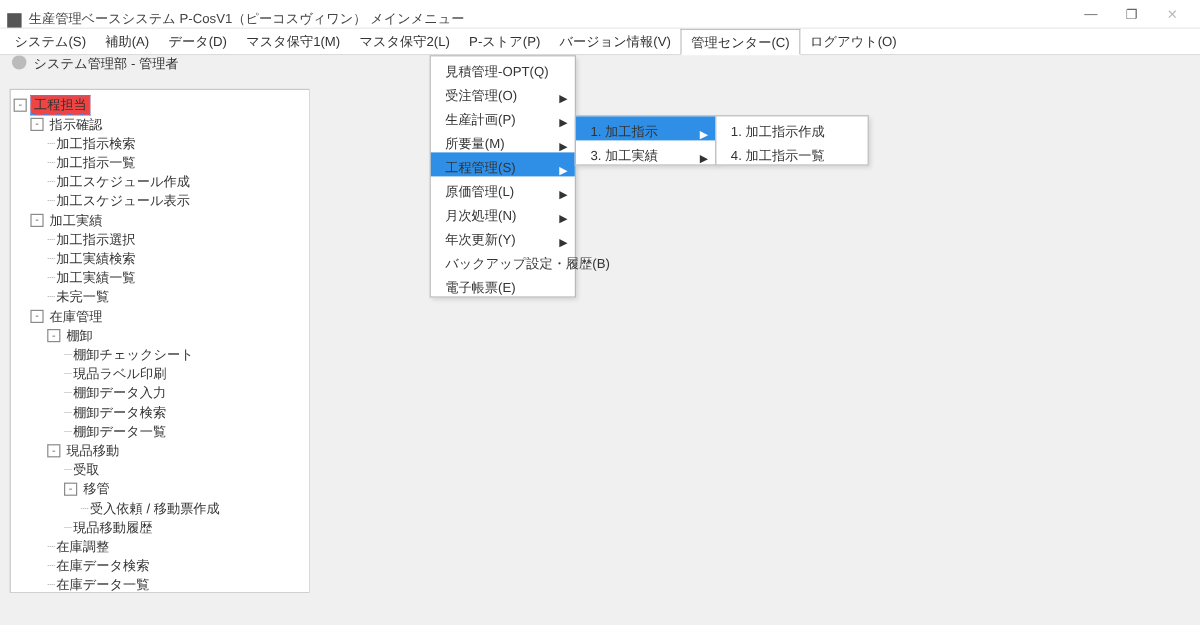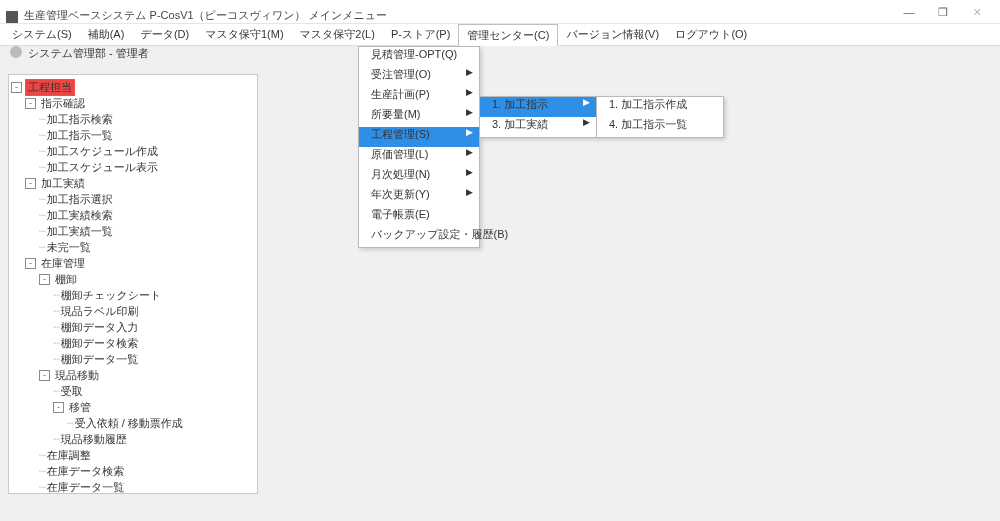--- a/index.html
+++ b/index.html
@@ -18,21 +18,21 @@
 .work{display:flex;padding:6px 8px}
 .tree{width:250px;background:#fff;border:1px solid #c9c9c9;height:420px;overflow:auto;padding:4px 2px}
 .node{display:flex;align-items:center;height:16px;white-space:nowrap}
 .toggle{width:11px;height:11px;border:1px solid #8a8a8a;margin-right:3px;display:flex;align-items:center;justify-content:center;font-size:9px;line-height:1;color:#666;background:#fff}
 .spacer{display:inline-block}
 .node .label{padding:0 2px}
 .node.root .label{background:#ef4444;border:1px dotted #3399ff}
 .dots{color:#bbb;letter-spacing:-1px}
 
 .menu{position:absolute;background:#fff;border:1px solid #b9b9b9;box-shadow:2px 2px 4px rgba(0,0,0,.15);z-index:20}
-.menu .row{height:20px;display:flex;align-items:flex-start;padding:0 18px 0 12px;white-space:nowrap;cursor:default;position:relative}
+.menu .row{height:20px;display:flex;align-items:flex-end;padding:16px 18px 0 12px;white-space:nowrap;cursor:default;position:relative}
 .menu .row.disabled{color:#aaa}
 .menu .row.highlight{background:#2f8fe7;color:#fff}
 .menu .row .arrow{position:absolute;right:6px;font-size:9px}
 .menu .row.highlight .arrow{color:#fff}
 #menu1{left:358px;top:46px;width:122px}
 #menu2{left:479px;top:96px;width:118px}
 #menu3{left:596px;top:96px;width:128px}
 </style>
 </head>
 <body>
@@ -47,22 +47,22 @@
   </div>
 </div>
 
 <div class="menubar" id="menubar">
     <div class="mitem">システム(S)</div>
     <div class="mitem">補助(A)</div>
     <div class="mitem">データ(D)</div>
     <div class="mitem">マスタ保守1(M)</div>
     <div class="mitem">マスタ保守2(L)</div>
     <div class="mitem">P-ストア(P)</div>
+    <div class="mitem">バージョン情報(V)</div>
     <div class="mitem open">管理センター(C)</div>
-    <div class="mitem">バージョン情報(V)</div>
     <div class="mitem">ログアウト(O)</div>
   </div>
 
 <div class="userline">
   <div class="user-icon"></div>
   <span>システム管理部 - 管理者</span>
 </div>
 
 <div class="work">
   <div class="tree" id="tree">
@@ -225,24 +225,24 @@
     </div>
     <div class="row">
       <span>月次処理(N)</span>
       <span class="arrow">▶</span>
     </div>
     <div class="row">
       <span>年次更新(Y)</span>
       <span class="arrow">▶</span>
     </div>
     <div class="row">
+      <span>バックアップ設定・履歴(B)</span>
+    </div>
+    <div class="row">
       <span>電子帳票(E)</span>
-    </div>
-    <div class="row">
-      <span>バックアップ設定・履歴(B)</span>
     </div>
   </div>
 <div class="menu" id="menu2">
     <div class="row highlight">
       <span>1. 加工指示</span>
       <span class="arrow">▶</span>
     </div>
     <div class="row">
       <span>3. 加工実績</span>
       <span class="arrow">▶</span>

